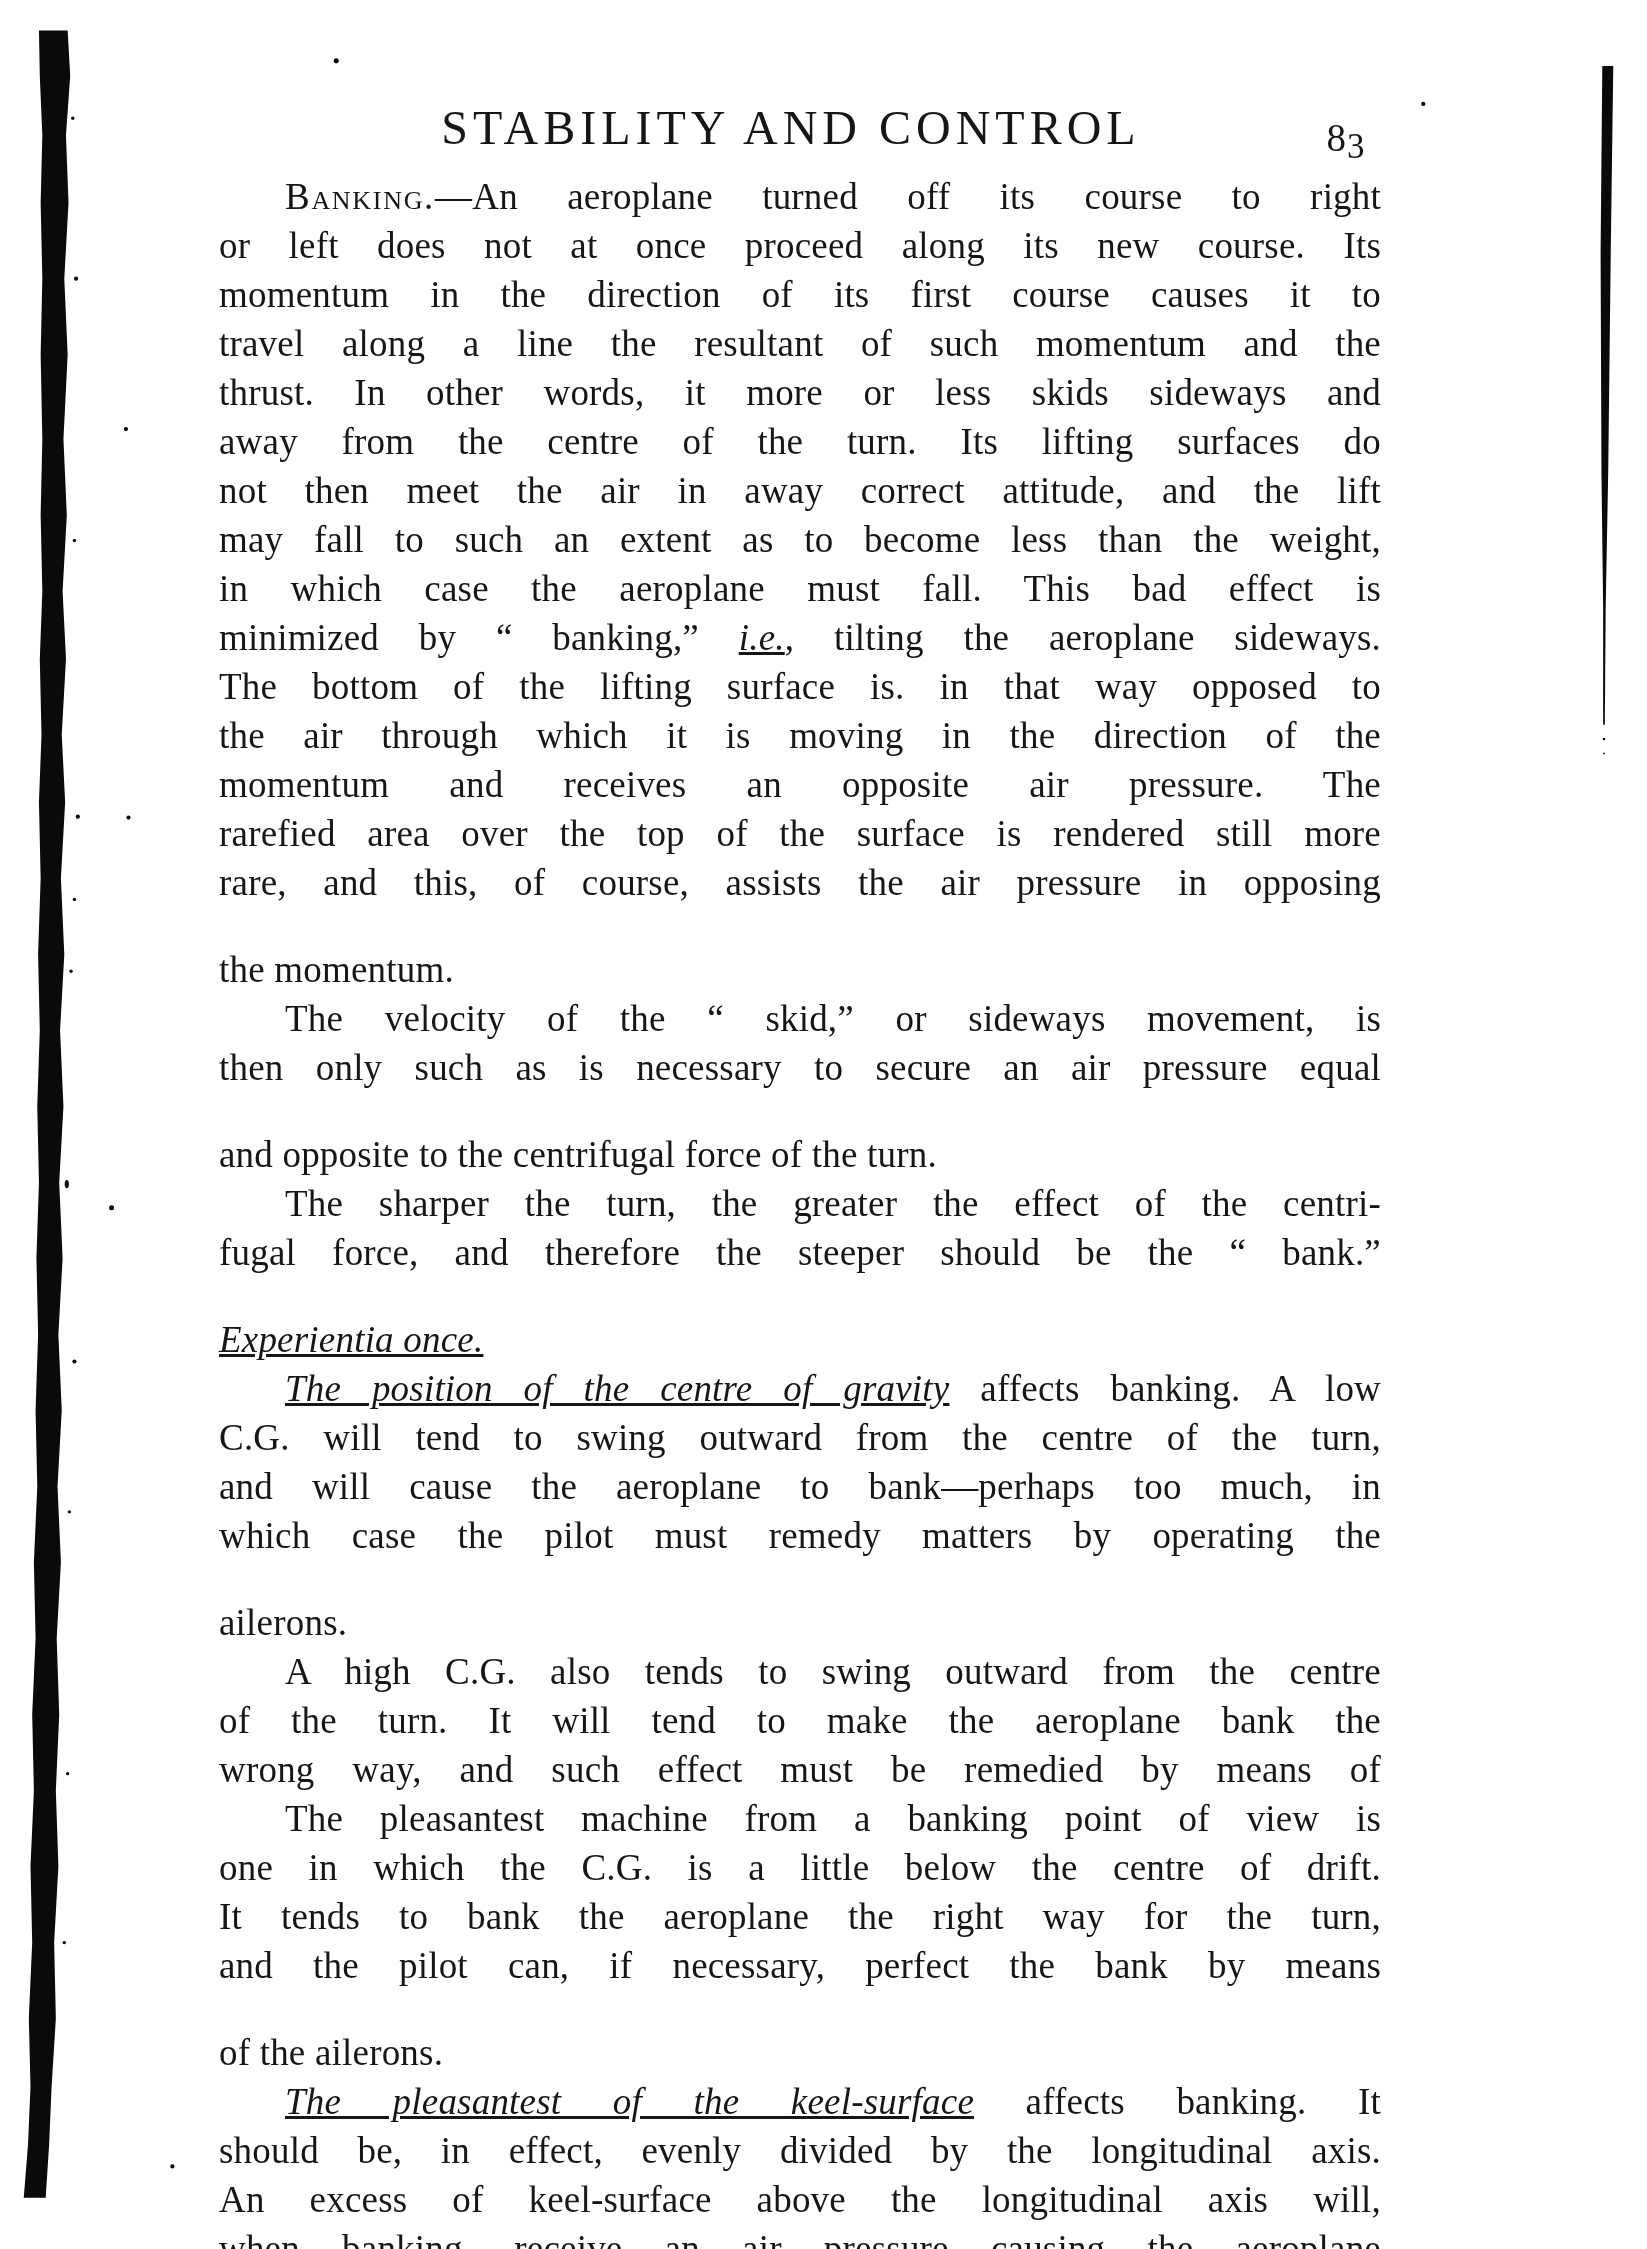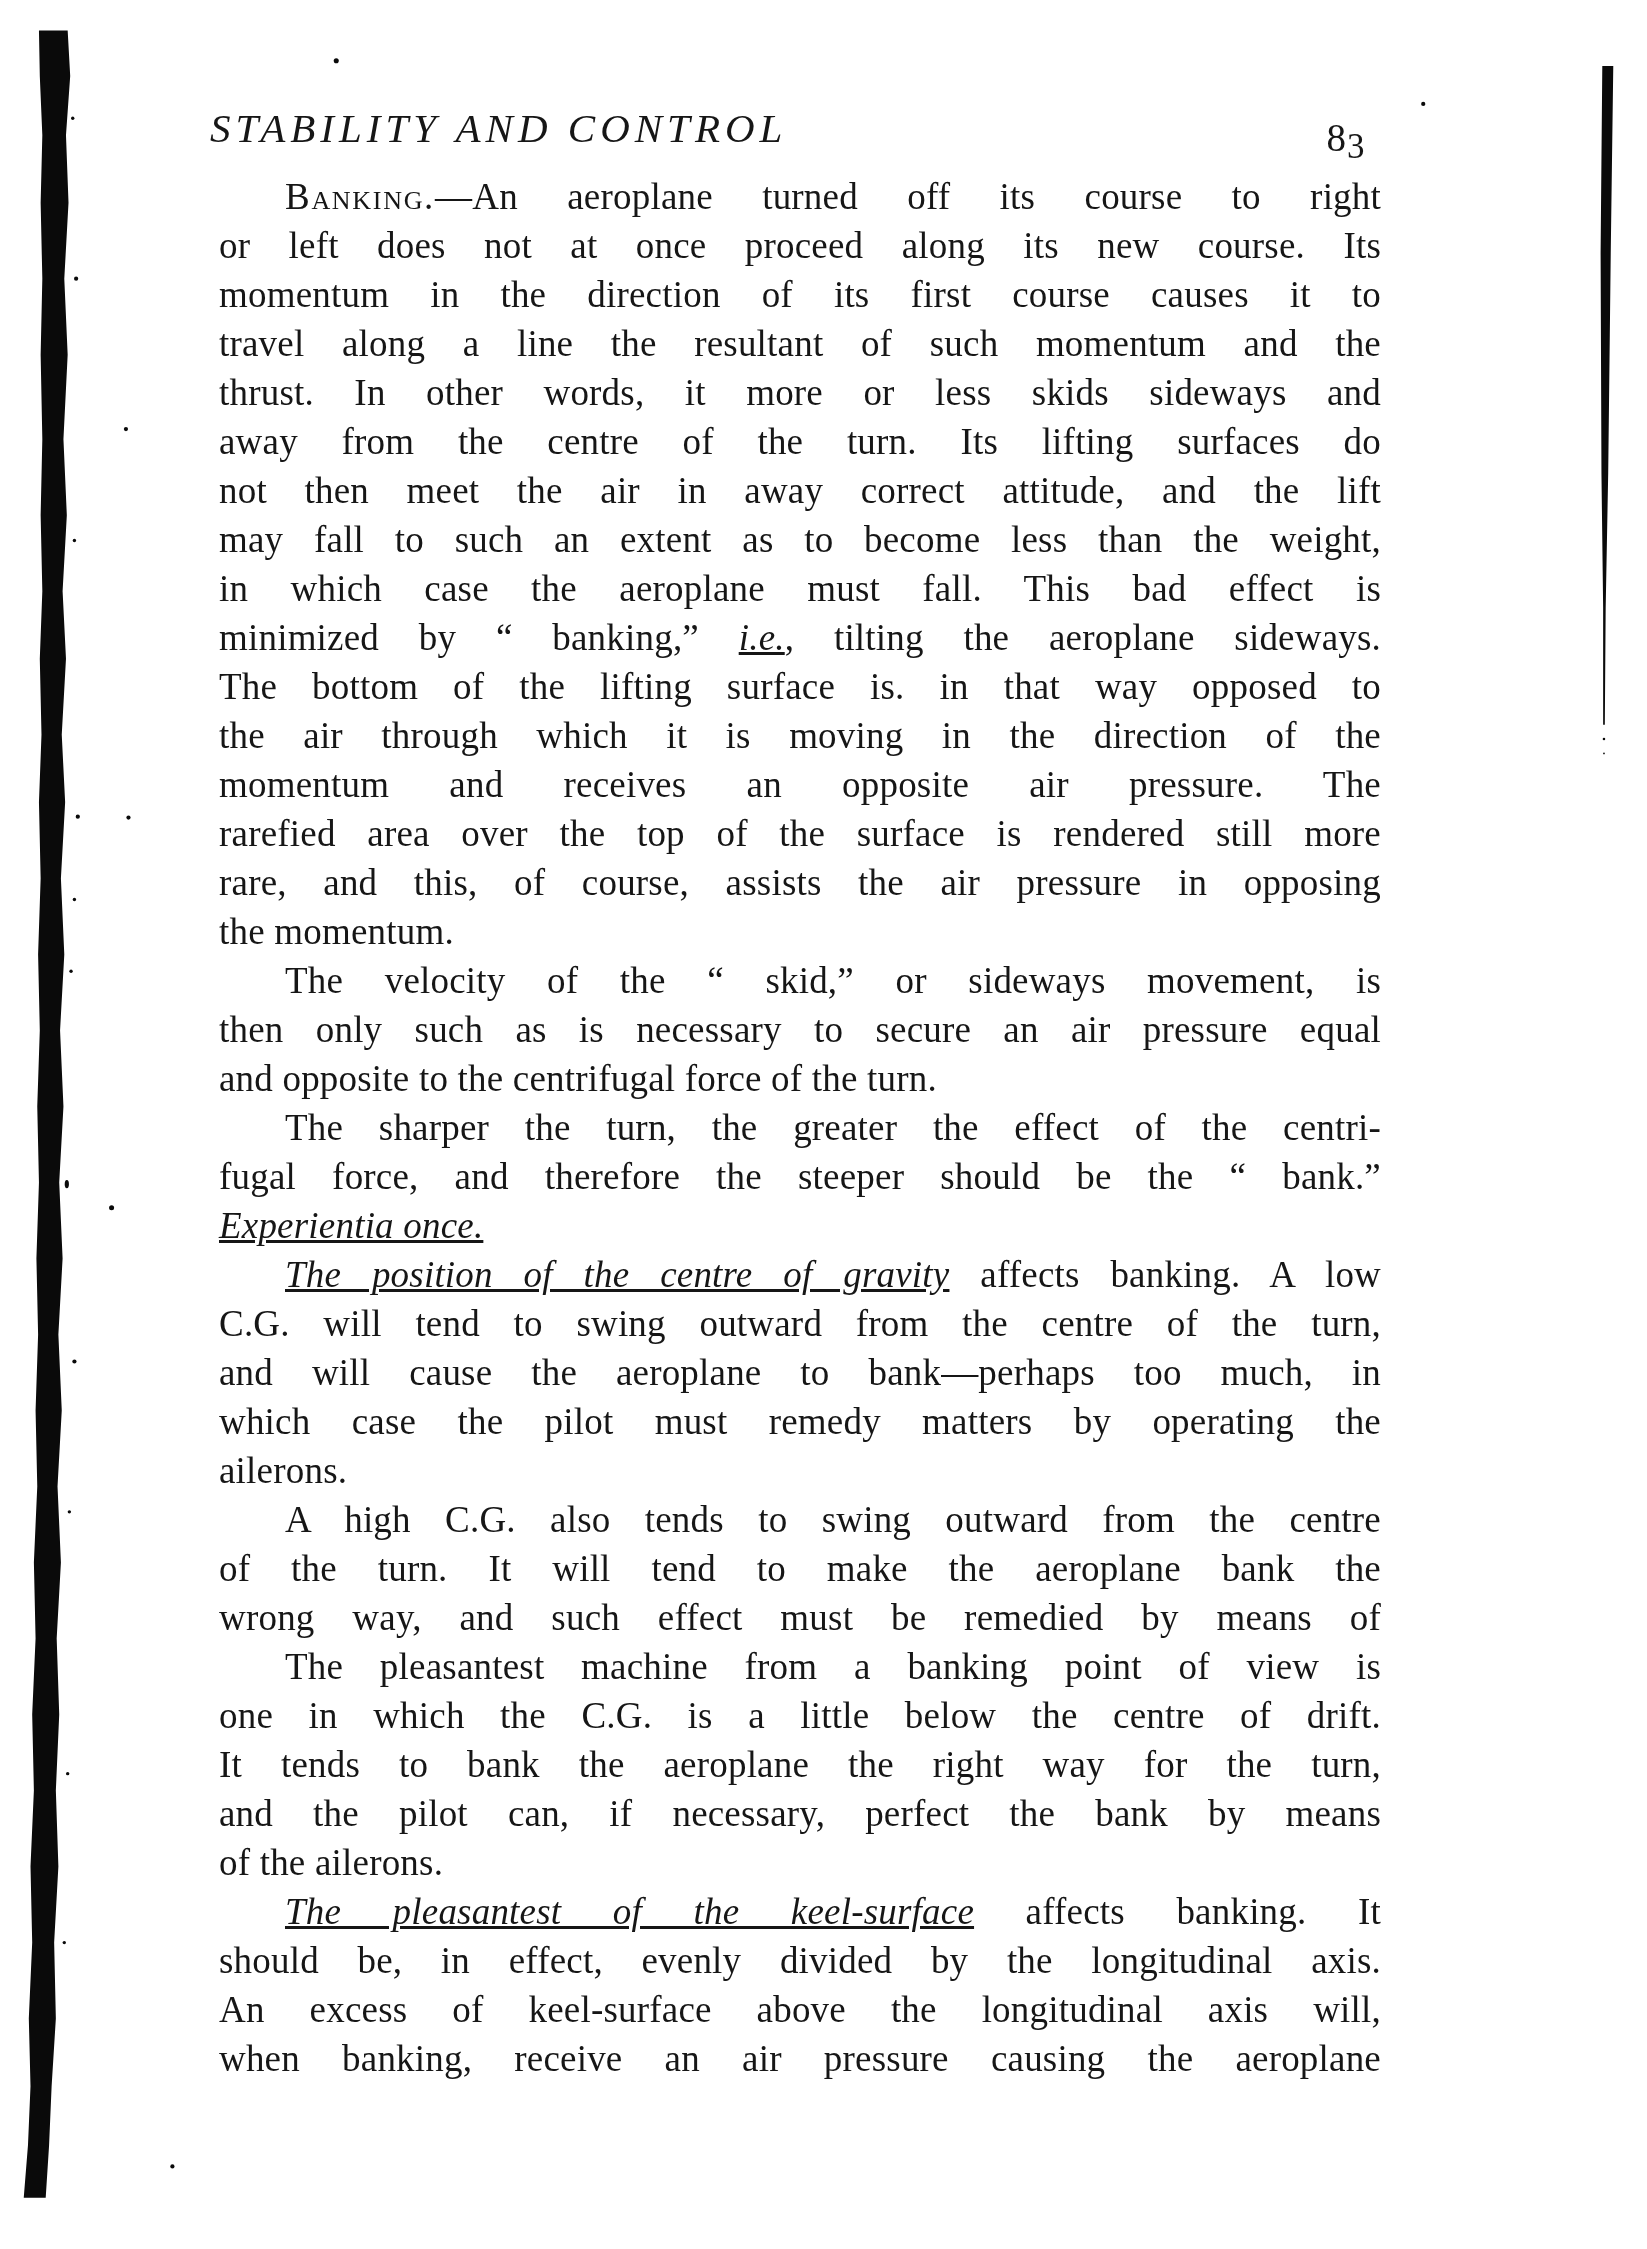--- a/index.html
+++ b/index.html
@@ -27,25 +27,25 @@
 
   .running-header {
     position: absolute;
     top: 106px;
     left: 210px;
     width: 1162px;
     height: 51px;
   }
   .page-header-title {
     display: block;
-    font-size: 41px;
+    text-align: center;
+    font-size: 48px;
     letter-spacing: 5px;
     line-height: 44px;
     white-space: nowrap;
-    font-style: italic;
   }
   .page-number {
     position: absolute;
     top: -1.7px;
     right: 6.8px;
     font-size: 39px;
     line-height: 44px;
     letter-spacing: 0.8px;
     margin-top: 12px;
   }
@@ -66,20 +66,21 @@
   }
   .line {
     text-align: justify;
     text-align-last: justify;
     height: 49px;
     white-space: normal;
   }
   .line.para-end {
     text-align: left;
     text-align-last: left;
+    margin-top: 38px;
   }
   .line.indent { padding-left: 66px; }
   .seg-n  { font-style: normal; }
   .seg-it { font-style: italic; text-decoration: underline; }
   .seg-sc {
     font-variant: small-caps;
     letter-spacing: 1.7px;
   }
 </style>
 </head>

